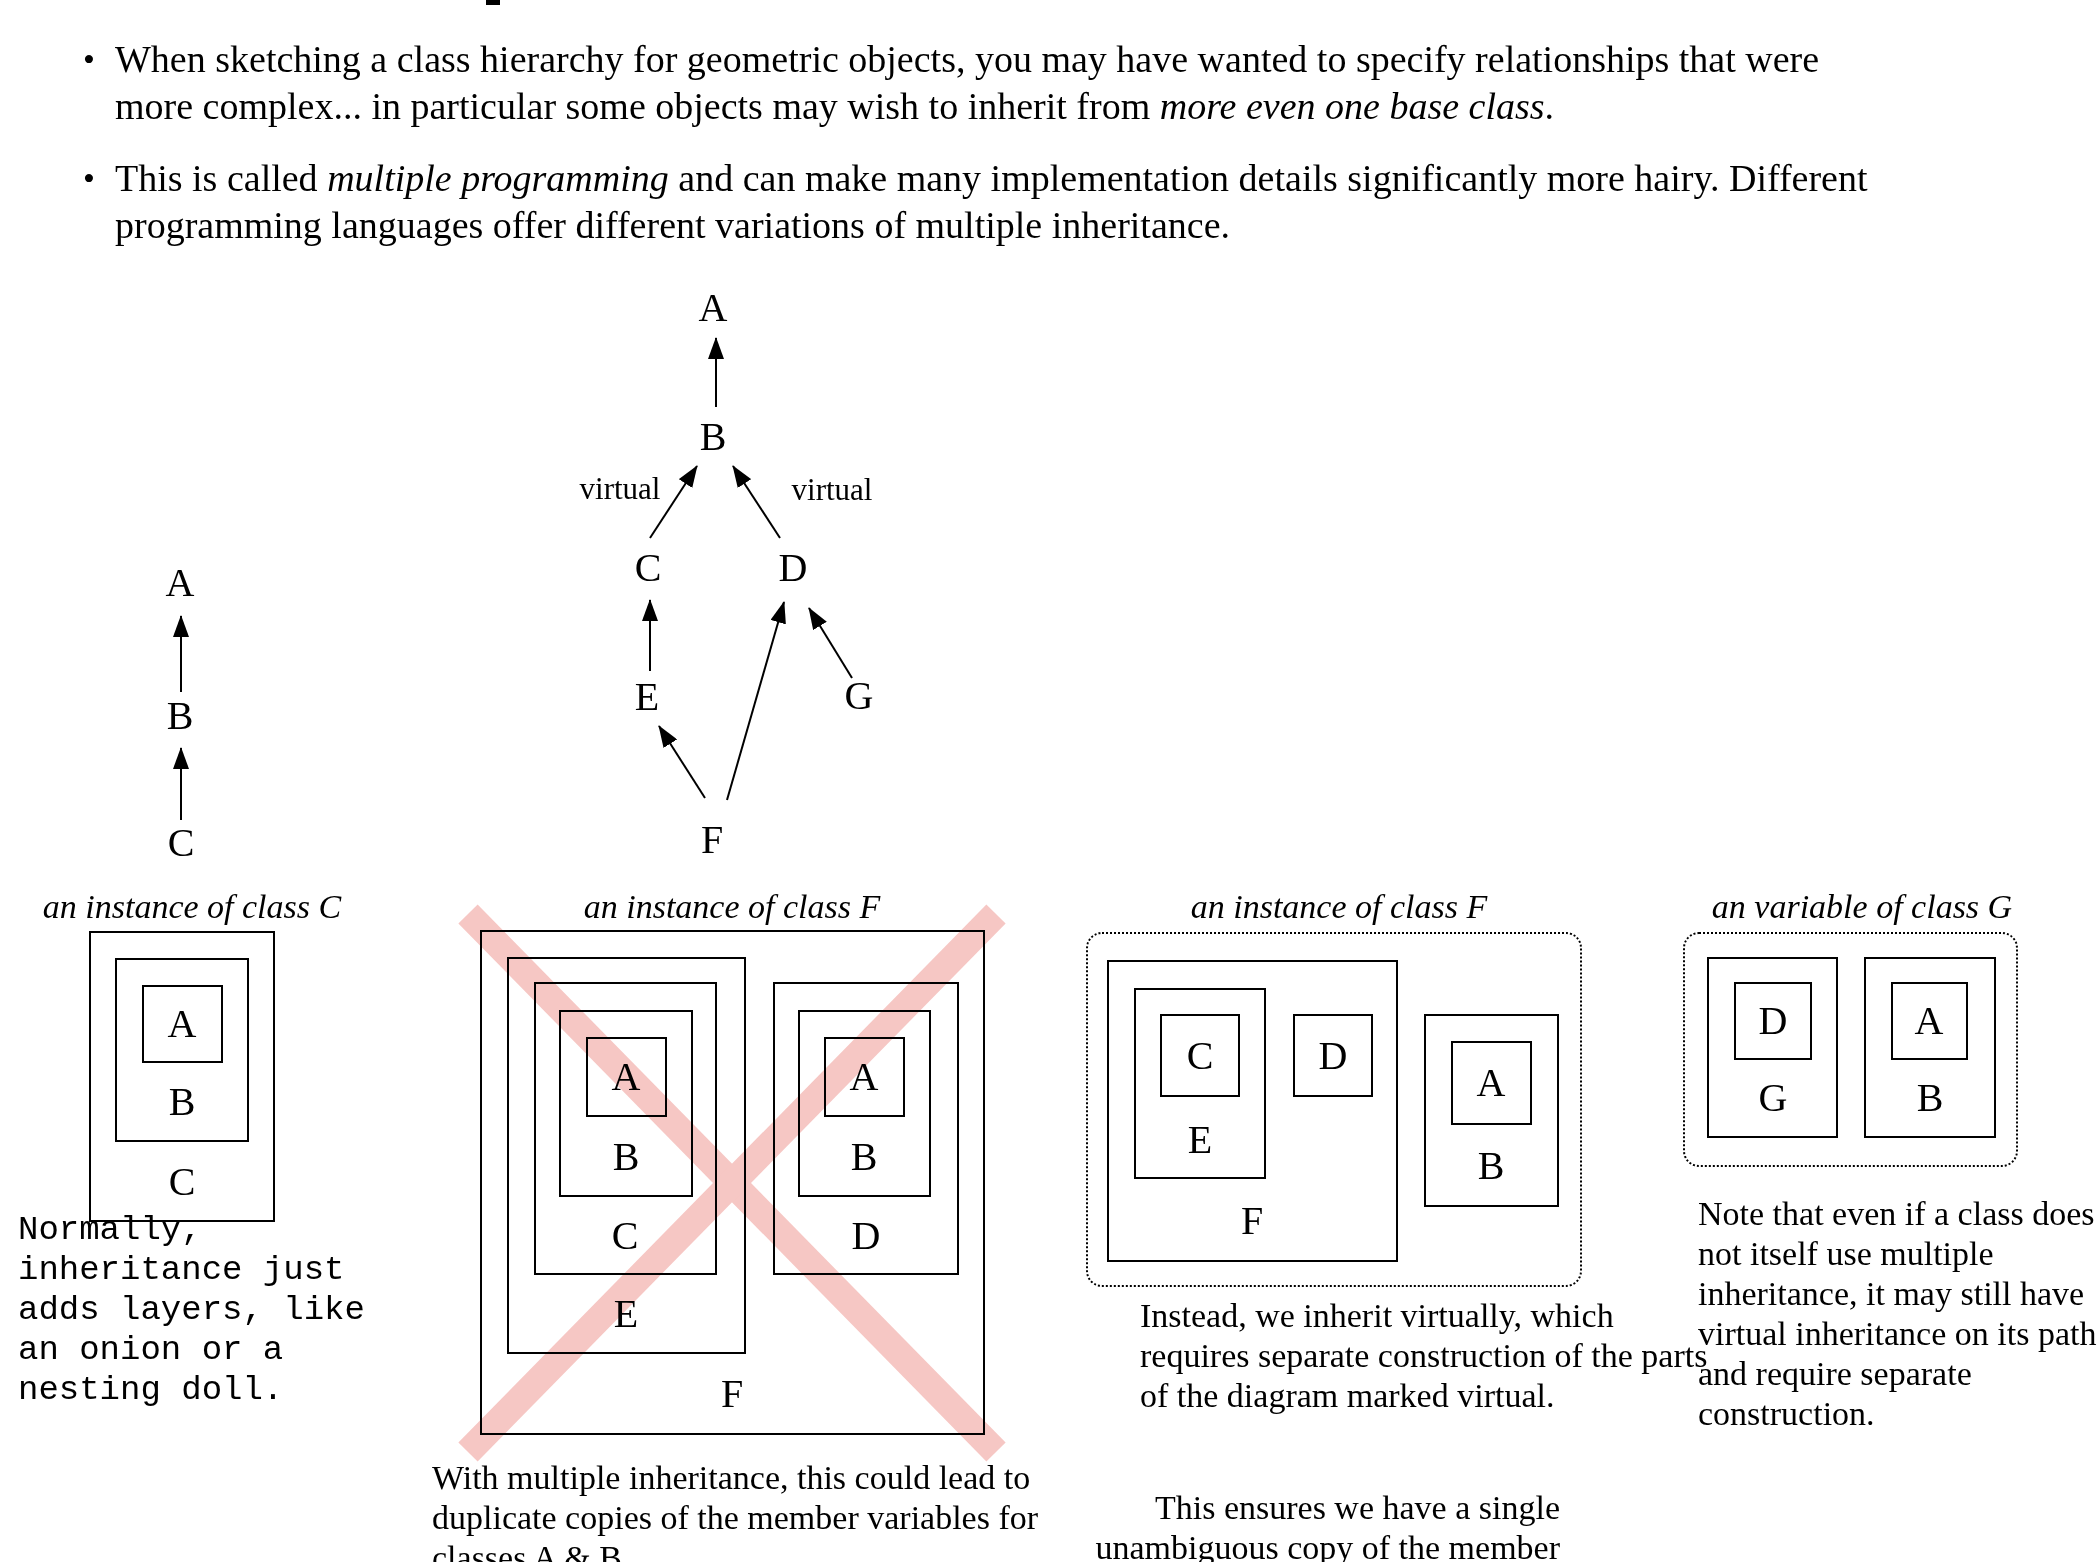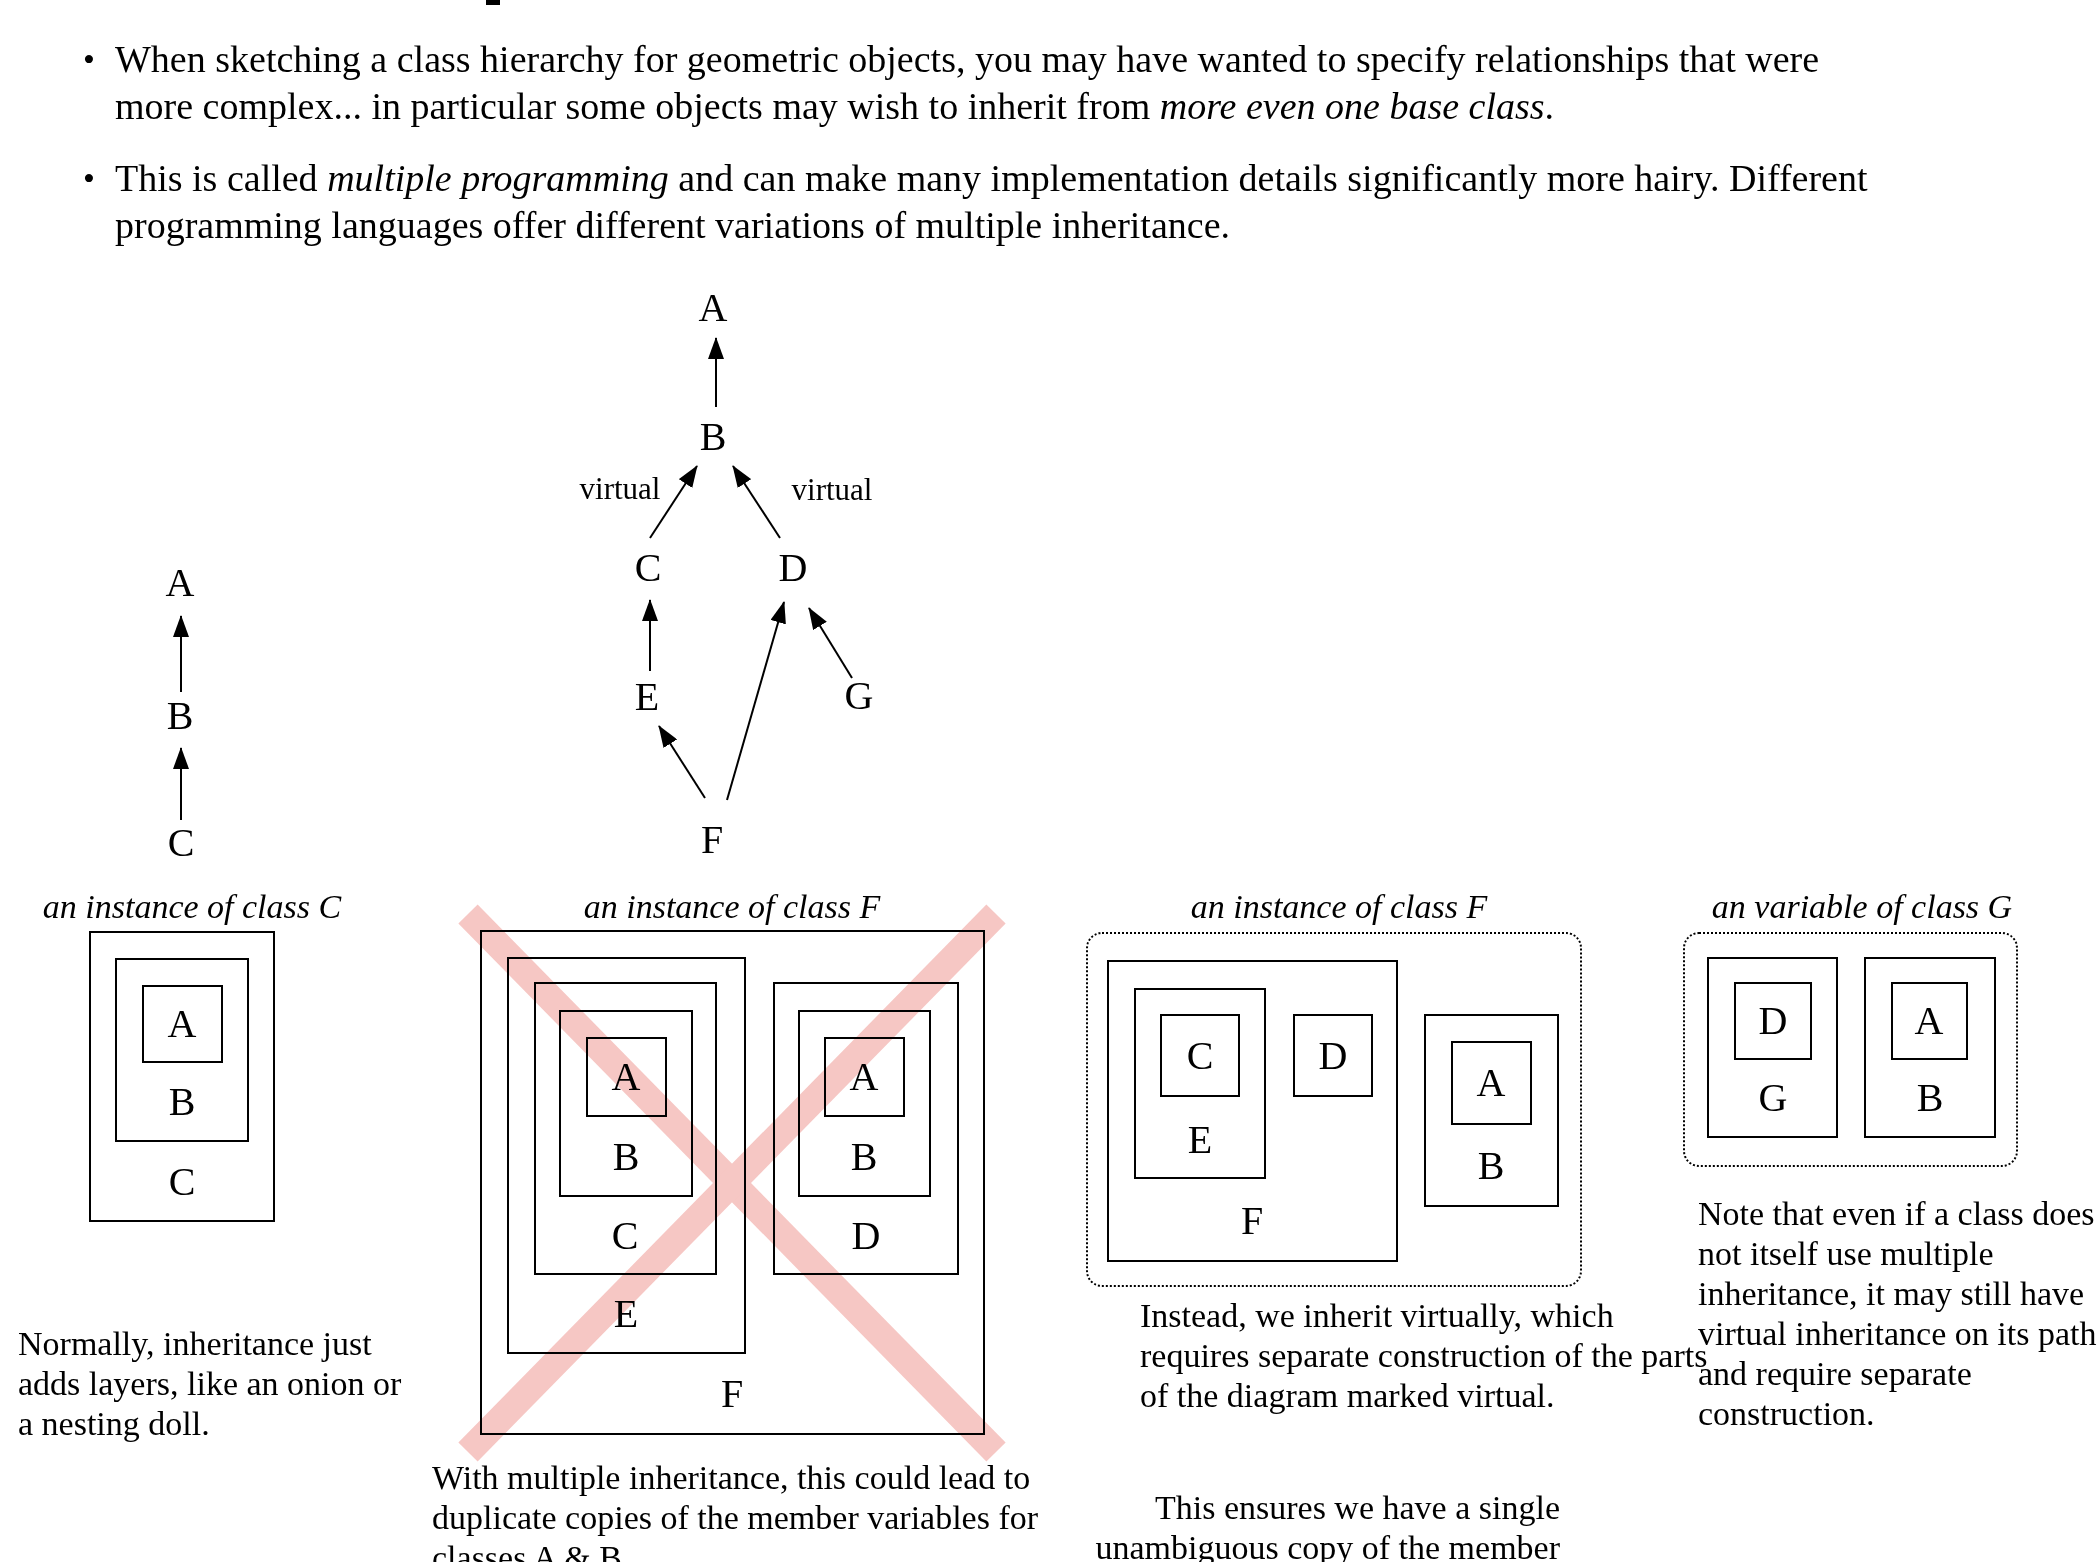--- a/index.html
+++ b/index.html
@@ -94,21 +94,21 @@
   <div class="vlabel" style="left:620px;top:488px;">virtual</div>
   <div class="vlabel" style="left:832px;top:489px;">virtual</div>
 
   <div class="caption" style="left:42px;top:889px;width:300px;">an instance of class C</div>
   <div class="box" style="left:89px;top:931px;width:186px;height:291px;"></div>
   <div class="box" style="left:115px;top:958px;width:134px;height:184px;"></div>
   <div class="box" style="left:142px;top:985px;width:81px;height:78px;"></div>
   <div class="node" style="left:182px;top:1024px;">A</div>
   <div class="node" style="left:182px;top:1102px;">B</div>
   <div class="node" style="left:182px;top:1182px;">C</div>
-  <div class="para" style="left:18px;top:1324px;width:400px;">Normally, inheritance just adds layers, like an onion or a nesting doll.</div>
+  <div class="para" style="left:18px;top:1210px;width:400px;font-family:Liberation Mono, monospace;">Normally, inheritance just adds layers, like an onion or a nesting doll.</div>
 
   <div class="caption" style="left:532px;top:889px;width:400px;">an instance of class F</div>
   <div class="box" style="left:480px;top:930px;width:505px;height:505px;"></div>
   <div class="box" style="left:507px;top:957px;width:239px;height:397px;"></div>
   <div class="box" style="left:534px;top:982px;width:183px;height:293px;"></div>
   <div class="box" style="left:559px;top:1010px;width:134px;height:187px;"></div>
   <div class="box" style="left:586px;top:1037px;width:81px;height:80px;"></div>
   <div class="box" style="left:773px;top:982px;width:186px;height:293px;"></div>
   <div class="box" style="left:798px;top:1010px;width:133px;height:187px;"></div>
   <div class="box" style="left:824px;top:1037px;width:81px;height:80px;"></div>

